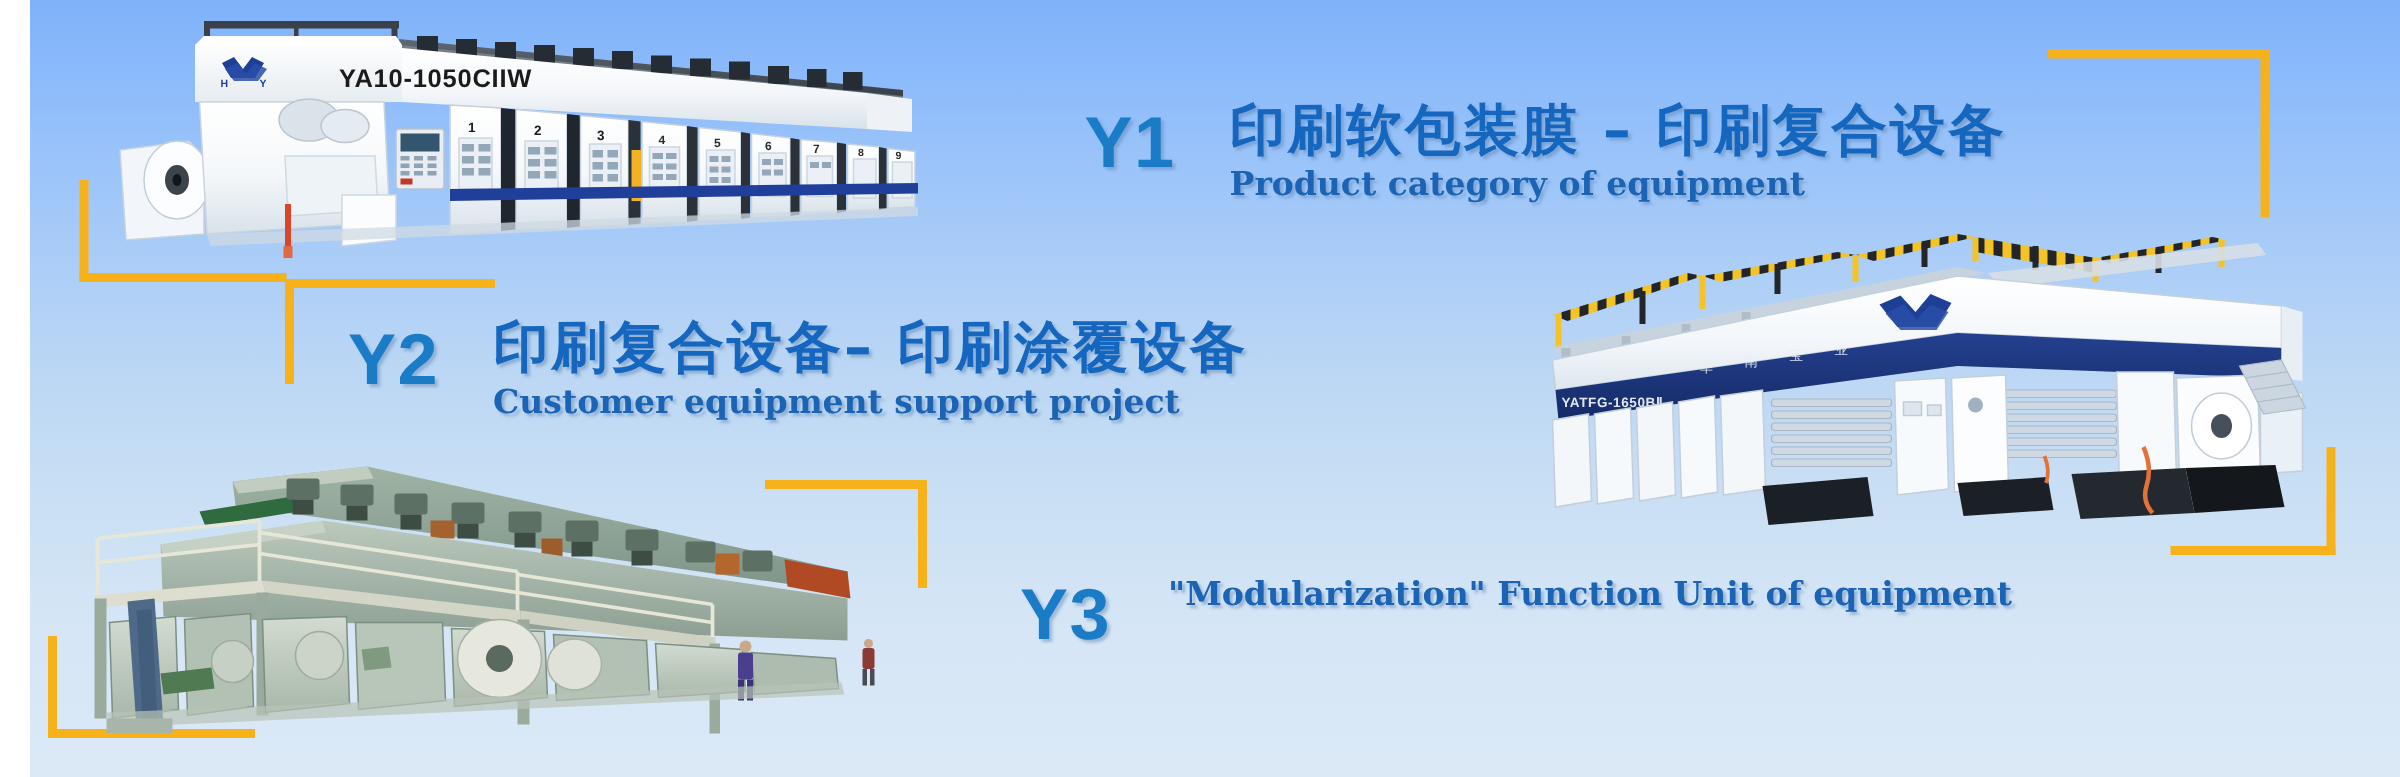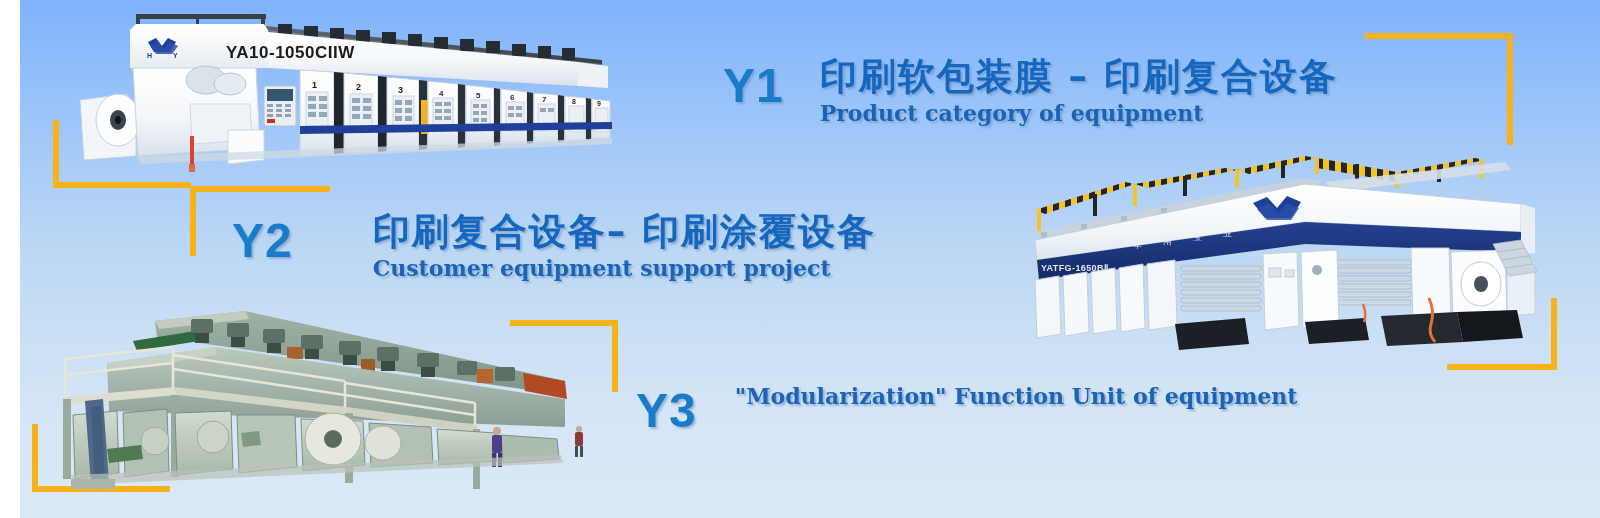--- a/index.html
+++ b/index.html
@@ -537,36 +537,36 @@
         <rect x="530" y="129" width="8" height="14" rx="2" fill="#8c3a35"></rect>
         <rect x="530" y="143" width="3" height="11" fill="#4a4a52"></rect>
         <rect x="535" y="143" width="3" height="11" fill="#4a4a52"></rect>
       </g>
 
       <polygon points="26,172 516,152 518,160 28,182" fill="#b9c3b8" opacity="0.7"></polygon>
       <rect x="26" y="176" width="44" height="10" fill="#aab5aa"></rect>
     </svg>
   </div>
 
-  <div class="row" style="left:703px; top:60px;">
+  <div class="row" style="left:703px; top:70px;">
     <div class="ycode">Y1</div>
     <div class="rowtext" style="margin-left:36px; margin-top:-4px;">
       <div class="cn">印刷软包装膜 – 印刷复合设备</div>
       <div class="en">Product category of equipment</div>
     </div>
   </div>
 
-  <div class="row" style="left:212px; top:215px;gap:44px;">
+  <div class="row" style="left:212px; top:215px;">
     <div class="ycode">Y2</div>
     <div class="rowtext" style="margin-left:36px; margin-top:-4px;">
       <div class="cn">印刷复合设备– 印刷涂覆设备</div>
       <div class="en">Customer equipment support project</div>
     </div>
   </div>
 
-  <div class="row" style="left:616px; top:385px;text-align:center;">
+  <div class="row" style="left:660px; top:385px;text-align:center;">
     <div class="ycode">Y3</div>
     <div class="rowtext" style="margin-left:38px; margin-top:-4px;">
       <div class="en">"Modularization" Function Unit of equipment</div>
     </div>
   </div>
 
 </div>
 
 </body></html>

